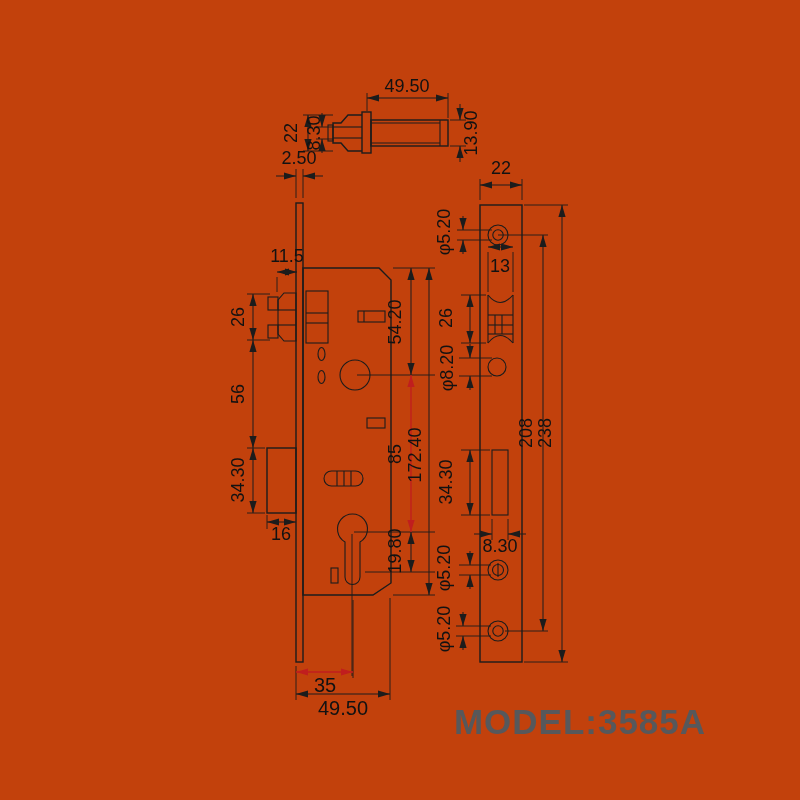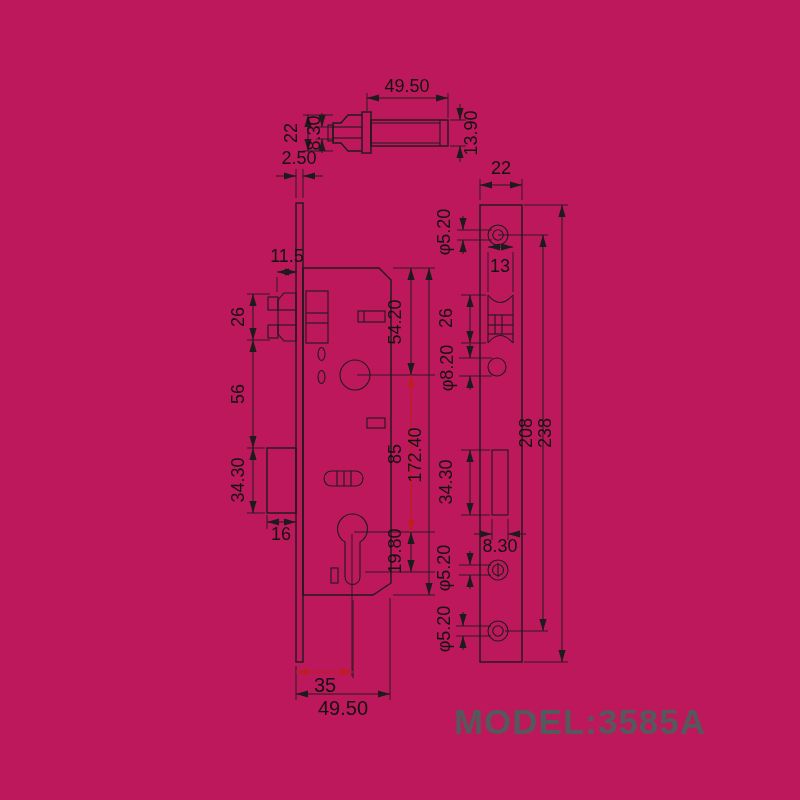--- a/index.html
+++ b/index.html
@@ -1,16 +1,16 @@
 <!DOCTYPE html>
 <html><head>
 <meta charset="utf-8">
 <style>
   html,body{margin:0;padding:0;background:#ffffff;}
-  .stage{position:relative;width:800px;height:800px;background:#be185d;overflow:hidden;}
+  .stage{position:relative;width:800px;height:800px;background:#c2410c;overflow:hidden;}
   svg{display:block;}
   .ol{fill:none;stroke:#1c1c1c;stroke-width:1.4;stroke-linejoin:miter;}
   .dt{fill:none;stroke:#1c1c1c;stroke-width:1.1;}
   .ext{fill:none;stroke:#1c1c1c;stroke-width:0.9;}
   .dim{fill:none;stroke:#1c1c1c;stroke-width:1;}
   .rdim{fill:none;stroke-width:1.3;}
   .lbl{fill:#121212;font-family:"Liberation Sans",sans-serif;font-size:18px;text-anchor:middle;}
   .lbl-big{fill:#121212;font-family:"Liberation Sans",sans-serif;font-size:20px;text-anchor:middle;}
   .model{font-family:"Liberation Sans",sans-serif;font-size:35px;font-weight:bold;letter-spacing:1px;text-anchor:middle;}
 </style>

